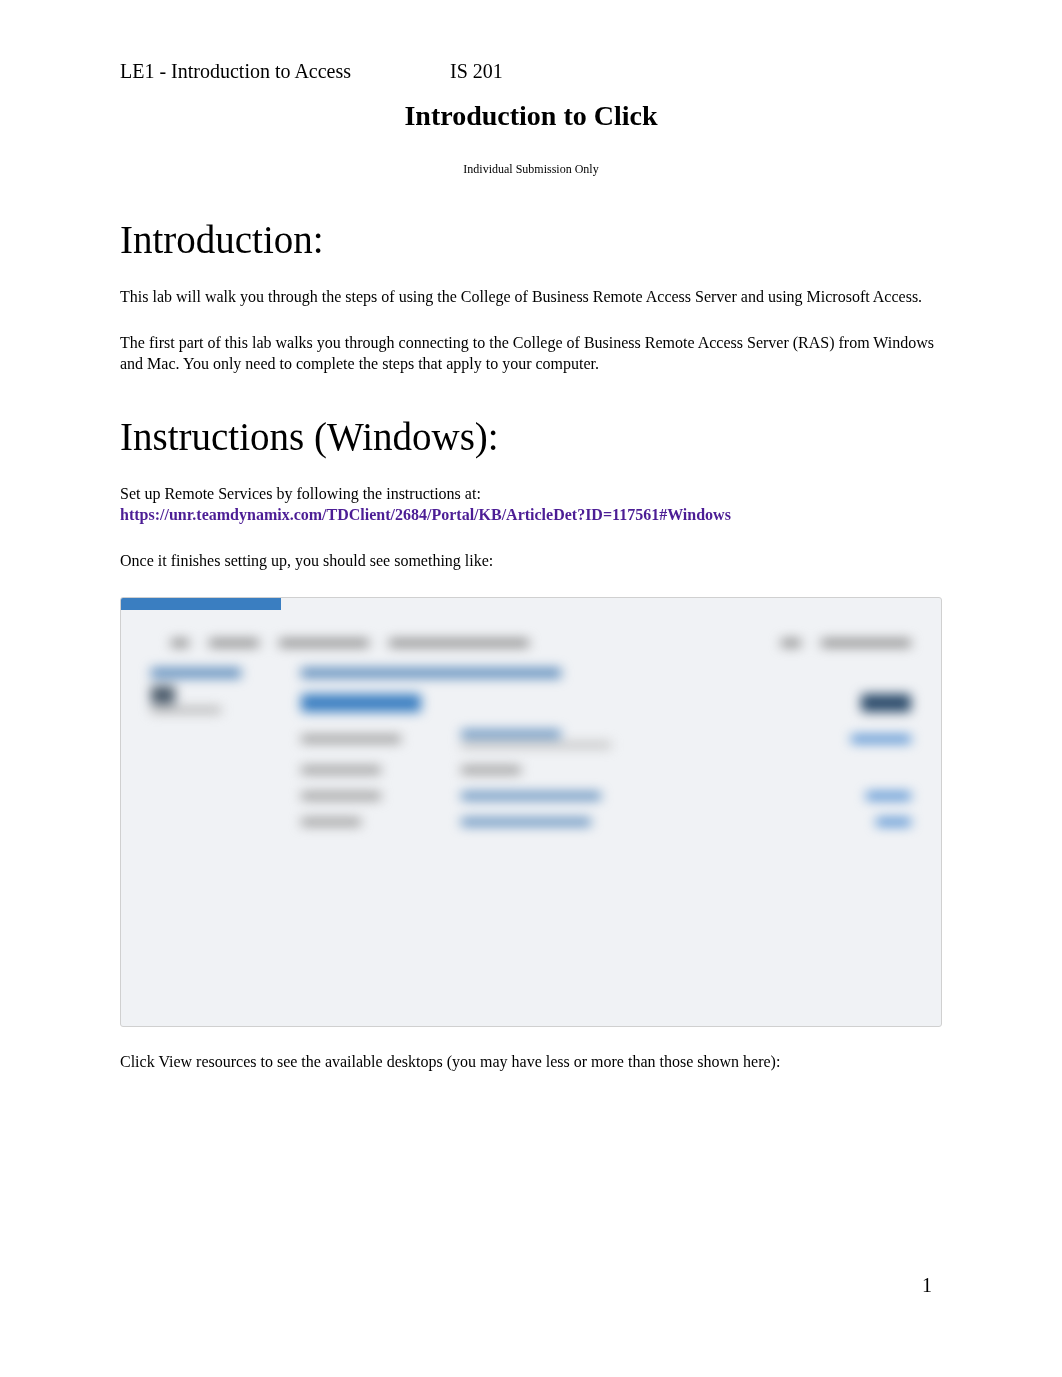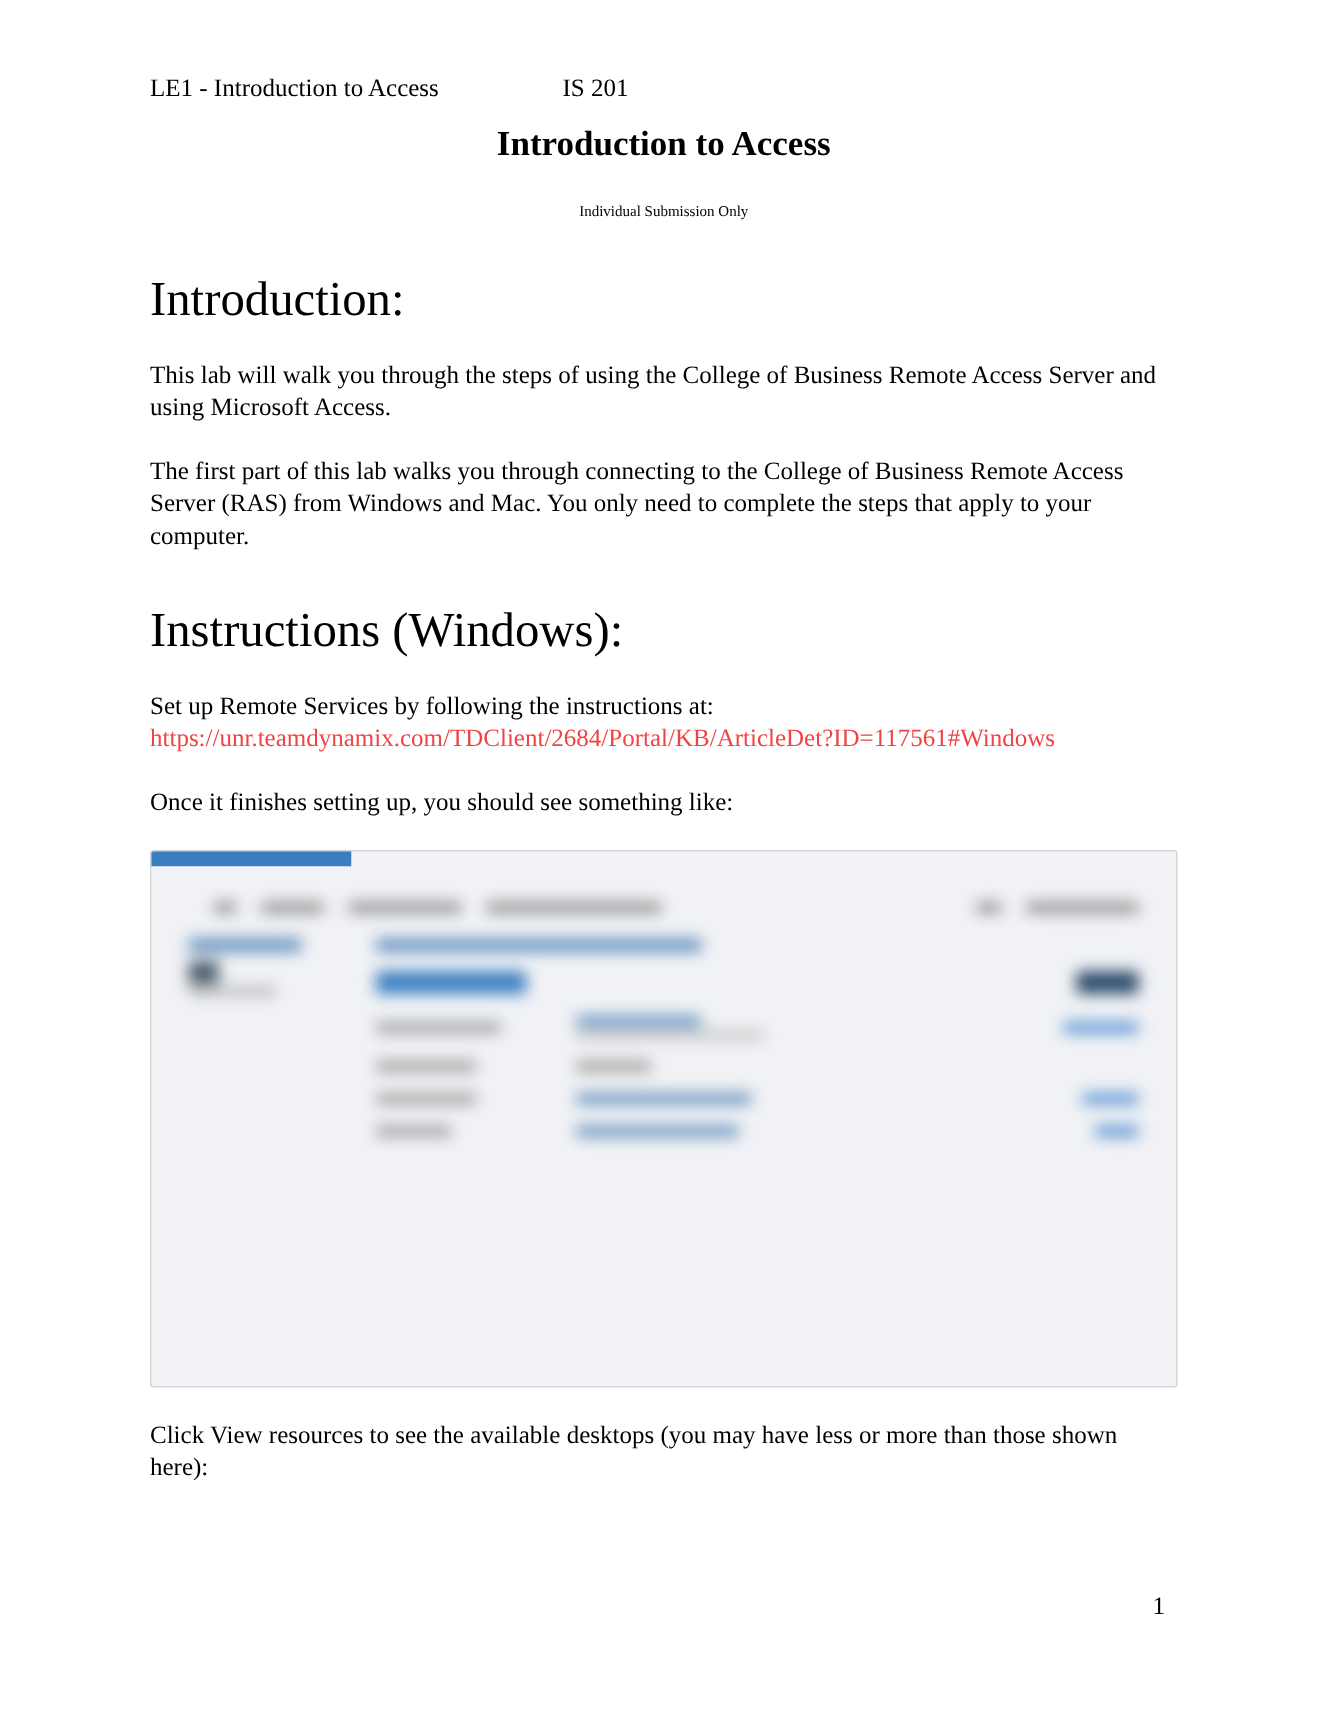--- a/index.html
+++ b/index.html
@@ -39,26 +39,27 @@
       text-align: center;
       font-size: 12px;
       margin-bottom: 40px;
     }
     .section-heading {
       font-size: 39px;
       margin-bottom: 25px;
       font-weight: normal;
     }
     .body-text {
-      font-size: 20px;
+      font-size: 16px;
       line-height: 1.3;
       margin-bottom: 25px;
     }
     .link {
-      color: #ef4444;
+      color: #4c1d95;
+      font-weight: bold;
     }
     .screenshot-placeholder {
       width: 100%;
       height: 430px;
       background: #f0f2f5;
       border: 1px solid #d0d0d0;
       border-radius: 3px;
       margin-bottom: 25px;
       position: relative;
       overflow: hidden;
@@ -154,21 +155,21 @@
   </style>
 </head>
 <body>
 
 <div class="page">
   <div class="header-row">
     <div class="header-left">LE1 - Introduction to Access</div>
     <div class="header-right">IS 201</div>
   </div>
 
-  <h1 class="title">Introduction to Access</h1>
+  <h1 class="title">Introduction to Click</h1>
   <div class="subtitle">Individual Submission Only</div>
 
   <h2 class="section-heading">Introduction:</h2>
   <p class="body-text">This lab will walk you through the steps of using the College of Business Remote Access Server and using Microsoft Access.</p>
   <p class="body-text">The first part of this lab walks you through connecting to the College of Business Remote Access Server (RAS) from Windows and Mac. You only need to complete the steps that apply to your computer.</p>
 
   <h2 class="section-heading" style="margin-top:40px;">Instructions (Windows):</h2>
 
   <p class="body-text" style="margin-bottom:0;">Set up Remote Services by following the instructions at:</p>
   <p class="body-text">

